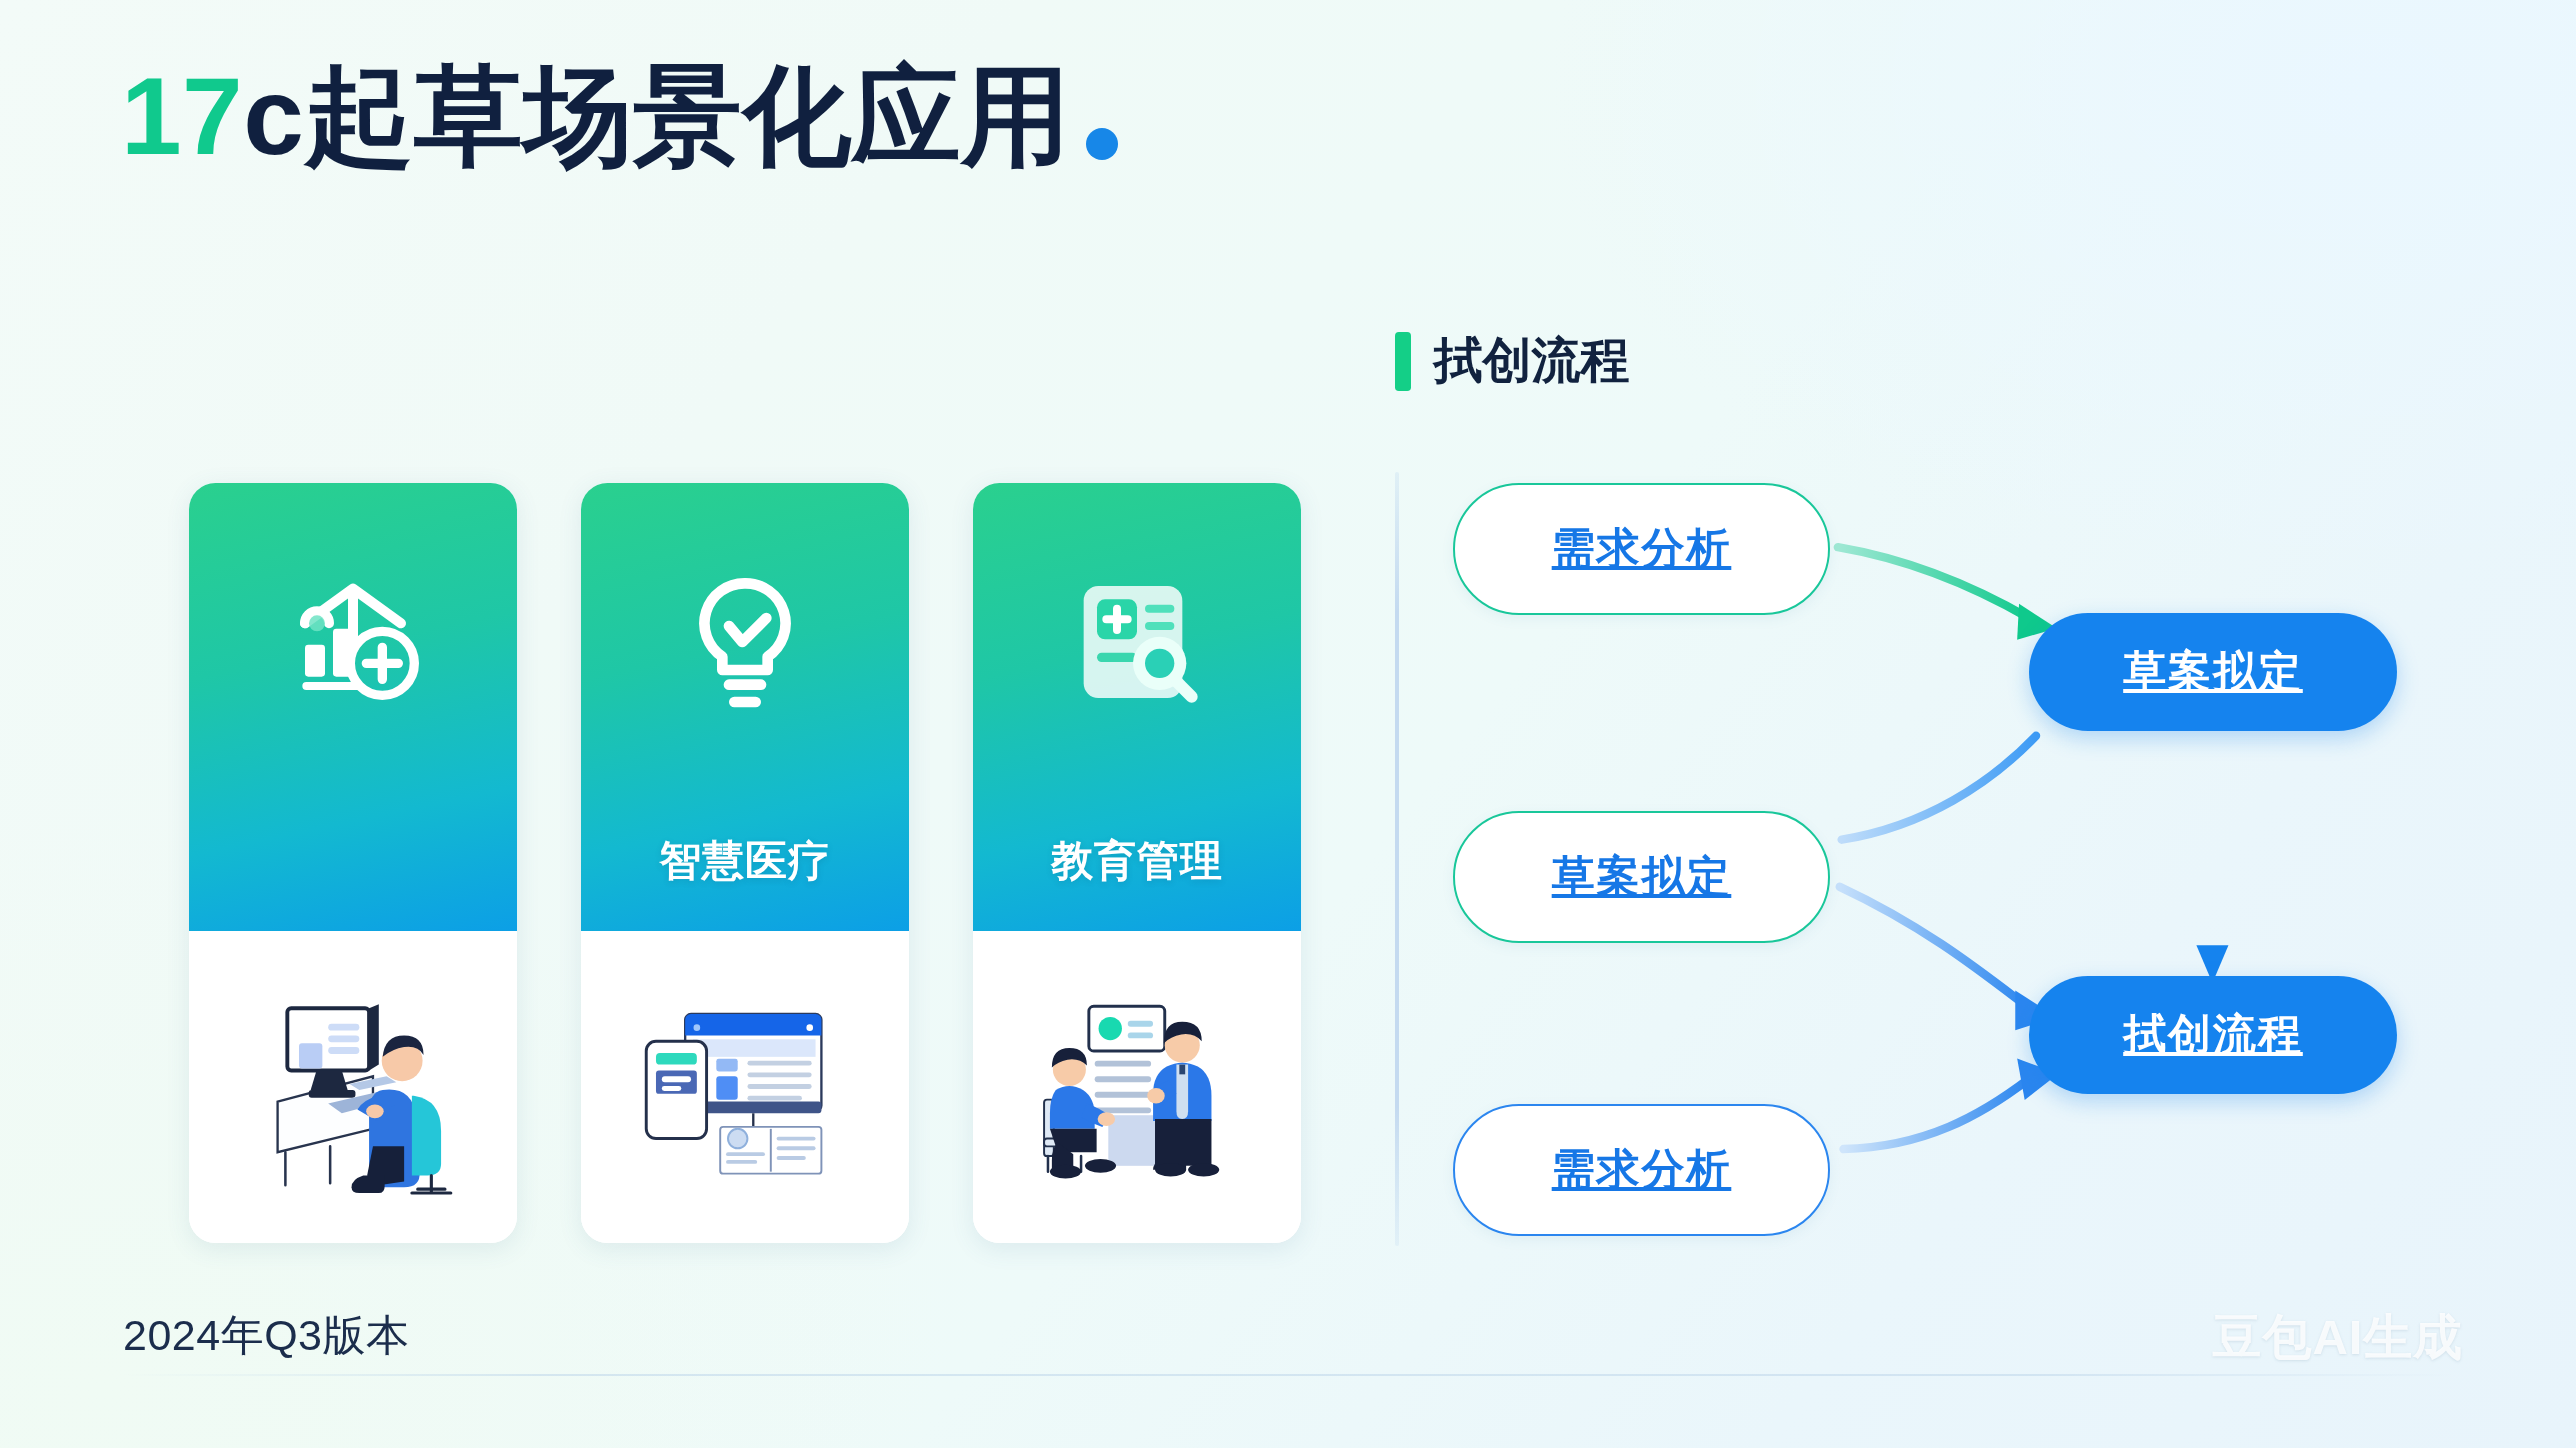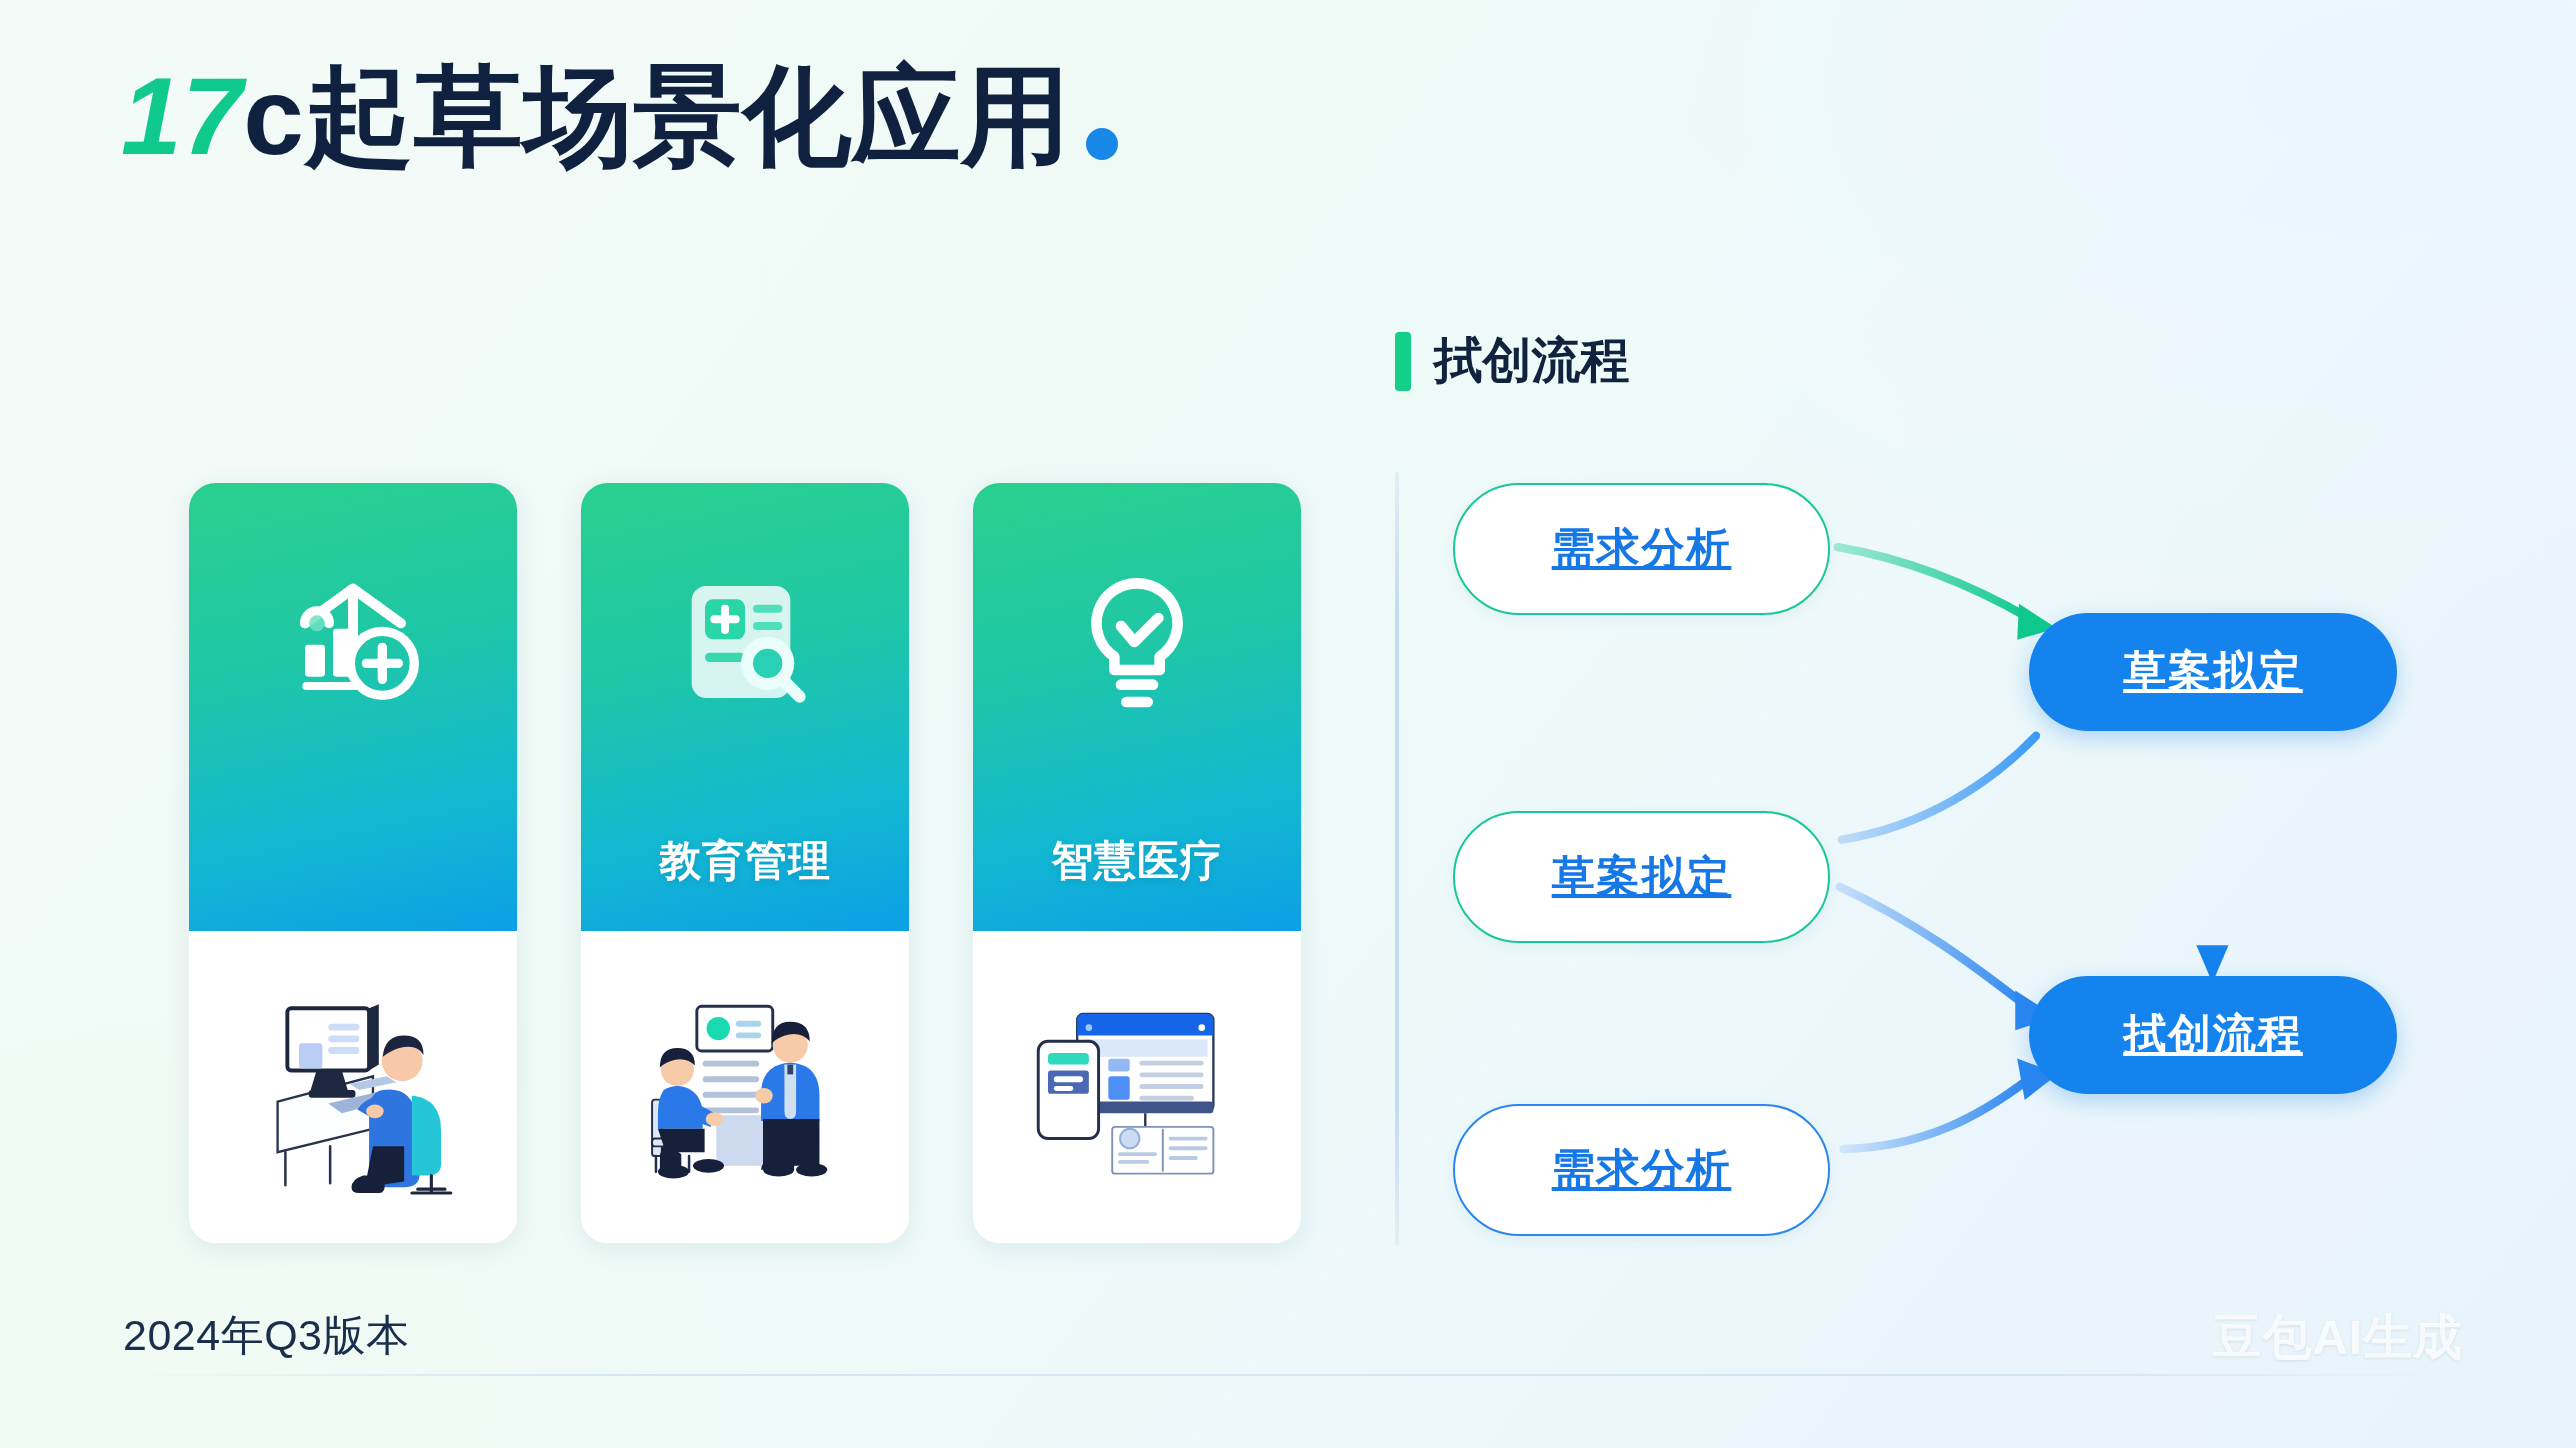--- a/index.html
+++ b/index.html
@@ -17,21 +17,21 @@
       radial-gradient(ellipse 1415px 944px at 4% 96%, #f0fbf4 0%, rgba(240,251,244,0) 60%),
       linear-gradient(128deg,#f3fbf8 0%,#f0faf7 28%,#eefaf9 55%,#eaf6fb 78%,#e8f4fb 100%);
   }
 
   
   .title-wrap{ position:absolute; left:121px; top:59px; display:flex; align-items:flex-end; }
   .title{
     font-size:109px; font-weight:bold; letter-spacing:0.5px;
     line-height:1.05; white-space:nowrap;
   }
-  .t-num{ color:#10c98d;font-style:italic; }
+  .t-num{ color:#10c98d; }
   .t-main{ color:#10203f; }
   .title-dot{
     width:32px; height:32px; border-radius:50%;
     background:#1787e8; margin-left:15px; margin-bottom:13.2px;
   }
 
   
   .sec-head{ position:absolute; display:flex; align-items:center; gap:22.6px; }
   .sec-bar{ width:16px; height:59px; border-radius:3.8px; }
   .sec-title{ font-size:49px; font-weight:bold; color:#11223f; white-space:nowrap; }
@@ -168,20 +168,62 @@
             <path d="M160 118 q30 -4 34 26 l4 58 q1 16 -16 16 l-22 0 q-14 0 -14 -14 l0 -62 q0 -22 14 -24 Z" fill="#2f75e0"></path>
             <circle cx="180" cy="88" r="21" fill="#f7c9a8"></circle>
             <path d="M160 84 q2 -22 22 -22 q20 0 20 20 q-6 -10 -20 -8 q-12 2 -22 10 Z" fill="#1b2540"></path>
             <path d="M160 122 q-20 6 -26 16 l20 12 q10 -12 18 -16 Z" fill="#2f75e0"></path>
             <ellipse cx="152" cy="140" rx="9" ry="7" fill="#f7c9a8"></ellipse>
             <path d="M150 176 l32 0 l0 36 l-26 4 l-12 -10 l6 -30 Z" fill="#16203a"></path>
             <path d="M140 206 q-12 4 -12 12 q0 6 8 6 l20 0 q6 0 6 -7 l0 -11 Z" fill="#16203a"></path>
             <path d="M192 124 q28 4 28 36 l0 34 q0 12 -14 12 l-16 0 l0 -82 Z" fill="#25c6d8"></path>
             <path d="M210 206 L210 224 M190 224 L230 224 M196 220 L224 220" stroke="#1d2840" stroke-width="3.2" stroke-linecap="round"></path>
           </g>
+        </svg>
+      </div>
+    </div>
+
+    <div class="card">
+      <div class="card-top">
+        <svg class="card-icon" viewBox="0 0 120 120">
+          <path d="M60 16 a30 30 0 0 1 17 55 l0 10 l-34 0 l0 -10 a30 30 0 0 1 17 -55 Z" fill="none" stroke="#fff" stroke-width="8" stroke-linejoin="round"></path>
+          <path d="M48 48 L58 60 L76 42" fill="none" stroke="#fff" stroke-width="8" stroke-linecap="round" stroke-linejoin="round"></path>
+          <rect x="44" y="88" width="32" height="8" rx="4" fill="#fff"></rect>
+          <rect x="48" y="101" width="24" height="8" rx="4" fill="#fff"></rect>
+        </svg>
+        <div class="card-label">智慧医疗</div>
+      </div>
+      <div class="card-bottom">
+        <svg class="card-illo" viewBox="0 0 260 230">
+          <rect x="68" y="40" width="140" height="100" rx="6" fill="#fff" stroke="#2b3a5c" stroke-width="2.4"></rect>
+          <path d="M68 46 a6 6 0 0 1 6 -6 l128 0 a6 6 0 0 1 6 6 l0 16 l-140 0 Z" fill="#1565e8"></path>
+          <circle cx="80" cy="54" r="3.4" fill="#9fc6fb"></circle>
+          <circle cx="196" cy="54" r="3.4" fill="#fff"></circle>
+          <rect x="76" y="66" width="126" height="18" fill="#dbe7fb"></rect>
+          <rect x="100" y="86" width="22" height="13" rx="2.5" fill="#93b9f5"></rect>
+          <rect x="100" y="104" width="22" height="24" rx="3" fill="#4f8ef5"></rect>
+          <rect x="132" y="88" width="66" height="5" rx="2.5" fill="#c3d0e2"></rect>
+          <rect x="132" y="100" width="66" height="5" rx="2.5" fill="#c3d0e2"></rect>
+          <rect x="132" y="112" width="66" height="5" rx="2.5" fill="#c3d0e2"></rect>
+          <rect x="132" y="124" width="56" height="5" rx="2.5" fill="#c3d0e2"></rect>
+          <rect x="68" y="130" width="140" height="12" rx="3" fill="#3f5488"></rect>
+          <rect x="28" y="68" width="62" height="100" rx="10" fill="#fff" stroke="#24304b" stroke-width="3"></rect>
+          <rect x="38" y="80" width="42" height="12" rx="4" fill="#2ed9bd"></rect>
+          <rect x="38" y="98" width="42" height="24" rx="3" fill="#4a68b5"></rect>
+          <rect x="44" y="104" width="30" height="6" rx="3" fill="#fff"></rect>
+          <rect x="44" y="114" width="20" height="5" rx="2.5" fill="#fff"></rect>
+          <path d="M138 142 L138 156" stroke="#24304b" stroke-width="2.4"></path>
+          <rect x="104" y="156" width="104" height="48" rx="3" fill="#fff" stroke="#7f93b8" stroke-width="2"></rect>
+          <path d="M156 158 L156 202" stroke="#7f93b8" stroke-width="2"></path>
+          <circle cx="122" cy="168" r="10" fill="#ccdcf2" stroke="#8fb0dc" stroke-width="2"></circle>
+          <rect x="110" y="182" width="40" height="4" rx="2" fill="#b9cbe4"></rect>
+          <rect x="110" y="190" width="32" height="4" rx="2" fill="#b9cbe4"></rect>
+          <rect x="162" y="166" width="40" height="4" rx="2" fill="#b9cbe4"></rect>
+          <rect x="162" y="176" width="40" height="4" rx="2" fill="#b9cbe4"></rect>
+          <rect x="162" y="186" width="30" height="4" rx="2" fill="#b9cbe4"></rect>
         </svg>
       </div>
     </div>
 
     <div class="card">
       <div class="card-top">
         <svg class="card-icon" viewBox="0 0 120 120">
           <rect x="20" y="18" width="74" height="84" rx="11" fill="#ffffff" opacity=".82"></rect>
           <rect x="30" y="28" width="30" height="30" rx="6" fill="#2ad5a8"></rect>
           <path d="M45 35 L45 51 M37 43 L53 43" stroke="#fff" stroke-width="6" stroke-linecap="round"></path>
@@ -224,62 +266,20 @@
           <path d="M173 92 l6 0 l0 10 l-6 0 Z" fill="#2a4570"></path>
           <path d="M162 108 q-14 6 -18 16 l12 10 q8 -10 14 -12 Z" fill="#2b78e8"></path>
           <ellipse cx="149" cy="124" rx="9" ry="8" fill="#f7cba8"></ellipse>
           <path d="M148 148 l58 0 l0 48 l-58 0 Z" fill="#17203a"></path>
           <path d="M152 190 q-6 4 -6 10 l34 0 l0 -10 Z" fill="#17203a"></path>
           <ellipse cx="164" cy="200" rx="16" ry="7" fill="#17203a"></ellipse>
           <ellipse cx="198" cy="200" rx="16" ry="7" fill="#17203a"></ellipse>
         </svg>
       </div>
     </div>
-
-    <div class="card">
-      <div class="card-top">
-        <svg class="card-icon" viewBox="0 0 120 120">
-          <path d="M60 16 a30 30 0 0 1 17 55 l0 10 l-34 0 l0 -10 a30 30 0 0 1 17 -55 Z" fill="none" stroke="#fff" stroke-width="8" stroke-linejoin="round"></path>
-          <path d="M48 48 L58 60 L76 42" fill="none" stroke="#fff" stroke-width="8" stroke-linecap="round" stroke-linejoin="round"></path>
-          <rect x="44" y="88" width="32" height="8" rx="4" fill="#fff"></rect>
-          <rect x="48" y="101" width="24" height="8" rx="4" fill="#fff"></rect>
-        </svg>
-        <div class="card-label">智慧医疗</div>
-      </div>
-      <div class="card-bottom">
-        <svg class="card-illo" viewBox="0 0 260 230">
-          <rect x="68" y="40" width="140" height="100" rx="6" fill="#fff" stroke="#2b3a5c" stroke-width="2.4"></rect>
-          <path d="M68 46 a6 6 0 0 1 6 -6 l128 0 a6 6 0 0 1 6 6 l0 16 l-140 0 Z" fill="#1565e8"></path>
-          <circle cx="80" cy="54" r="3.4" fill="#9fc6fb"></circle>
-          <circle cx="196" cy="54" r="3.4" fill="#fff"></circle>
-          <rect x="76" y="66" width="126" height="18" fill="#dbe7fb"></rect>
-          <rect x="100" y="86" width="22" height="13" rx="2.5" fill="#93b9f5"></rect>
-          <rect x="100" y="104" width="22" height="24" rx="3" fill="#4f8ef5"></rect>
-          <rect x="132" y="88" width="66" height="5" rx="2.5" fill="#c3d0e2"></rect>
-          <rect x="132" y="100" width="66" height="5" rx="2.5" fill="#c3d0e2"></rect>
-          <rect x="132" y="112" width="66" height="5" rx="2.5" fill="#c3d0e2"></rect>
-          <rect x="132" y="124" width="56" height="5" rx="2.5" fill="#c3d0e2"></rect>
-          <rect x="68" y="130" width="140" height="12" rx="3" fill="#3f5488"></rect>
-          <rect x="28" y="68" width="62" height="100" rx="10" fill="#fff" stroke="#24304b" stroke-width="3"></rect>
-          <rect x="38" y="80" width="42" height="12" rx="4" fill="#2ed9bd"></rect>
-          <rect x="38" y="98" width="42" height="24" rx="3" fill="#4a68b5"></rect>
-          <rect x="44" y="104" width="30" height="6" rx="3" fill="#fff"></rect>
-          <rect x="44" y="114" width="20" height="5" rx="2.5" fill="#fff"></rect>
-          <path d="M138 142 L138 156" stroke="#24304b" stroke-width="2.4"></path>
-          <rect x="104" y="156" width="104" height="48" rx="3" fill="#fff" stroke="#7f93b8" stroke-width="2"></rect>
-          <path d="M156 158 L156 202" stroke="#7f93b8" stroke-width="2"></path>
-          <circle cx="122" cy="168" r="10" fill="#ccdcf2" stroke="#8fb0dc" stroke-width="2"></circle>
-          <rect x="110" y="182" width="40" height="4" rx="2" fill="#b9cbe4"></rect>
-          <rect x="110" y="190" width="32" height="4" rx="2" fill="#b9cbe4"></rect>
-          <rect x="162" y="166" width="40" height="4" rx="2" fill="#b9cbe4"></rect>
-          <rect x="162" y="176" width="40" height="4" rx="2" fill="#b9cbe4"></rect>
-          <rect x="162" y="186" width="30" height="4" rx="2" fill="#b9cbe4"></rect>
-        </svg>
-      </div>
-    </div>
   </div>
 
   <div class="flow">
     <svg width="1000" height="793" viewBox="0 0 1060 840">
       <defs>
         <linearGradient id="gGreen" x1="0" y1="0" x2="1" y2="0">
           <stop offset="0%" stop-color="#9fe8d4"></stop>
             <stop offset="100%" stop-color="#0fc98c"></stop>
         </linearGradient>
         <linearGradient id="gBlue1" x1="0" y1="0" x2="1" y2="0">

